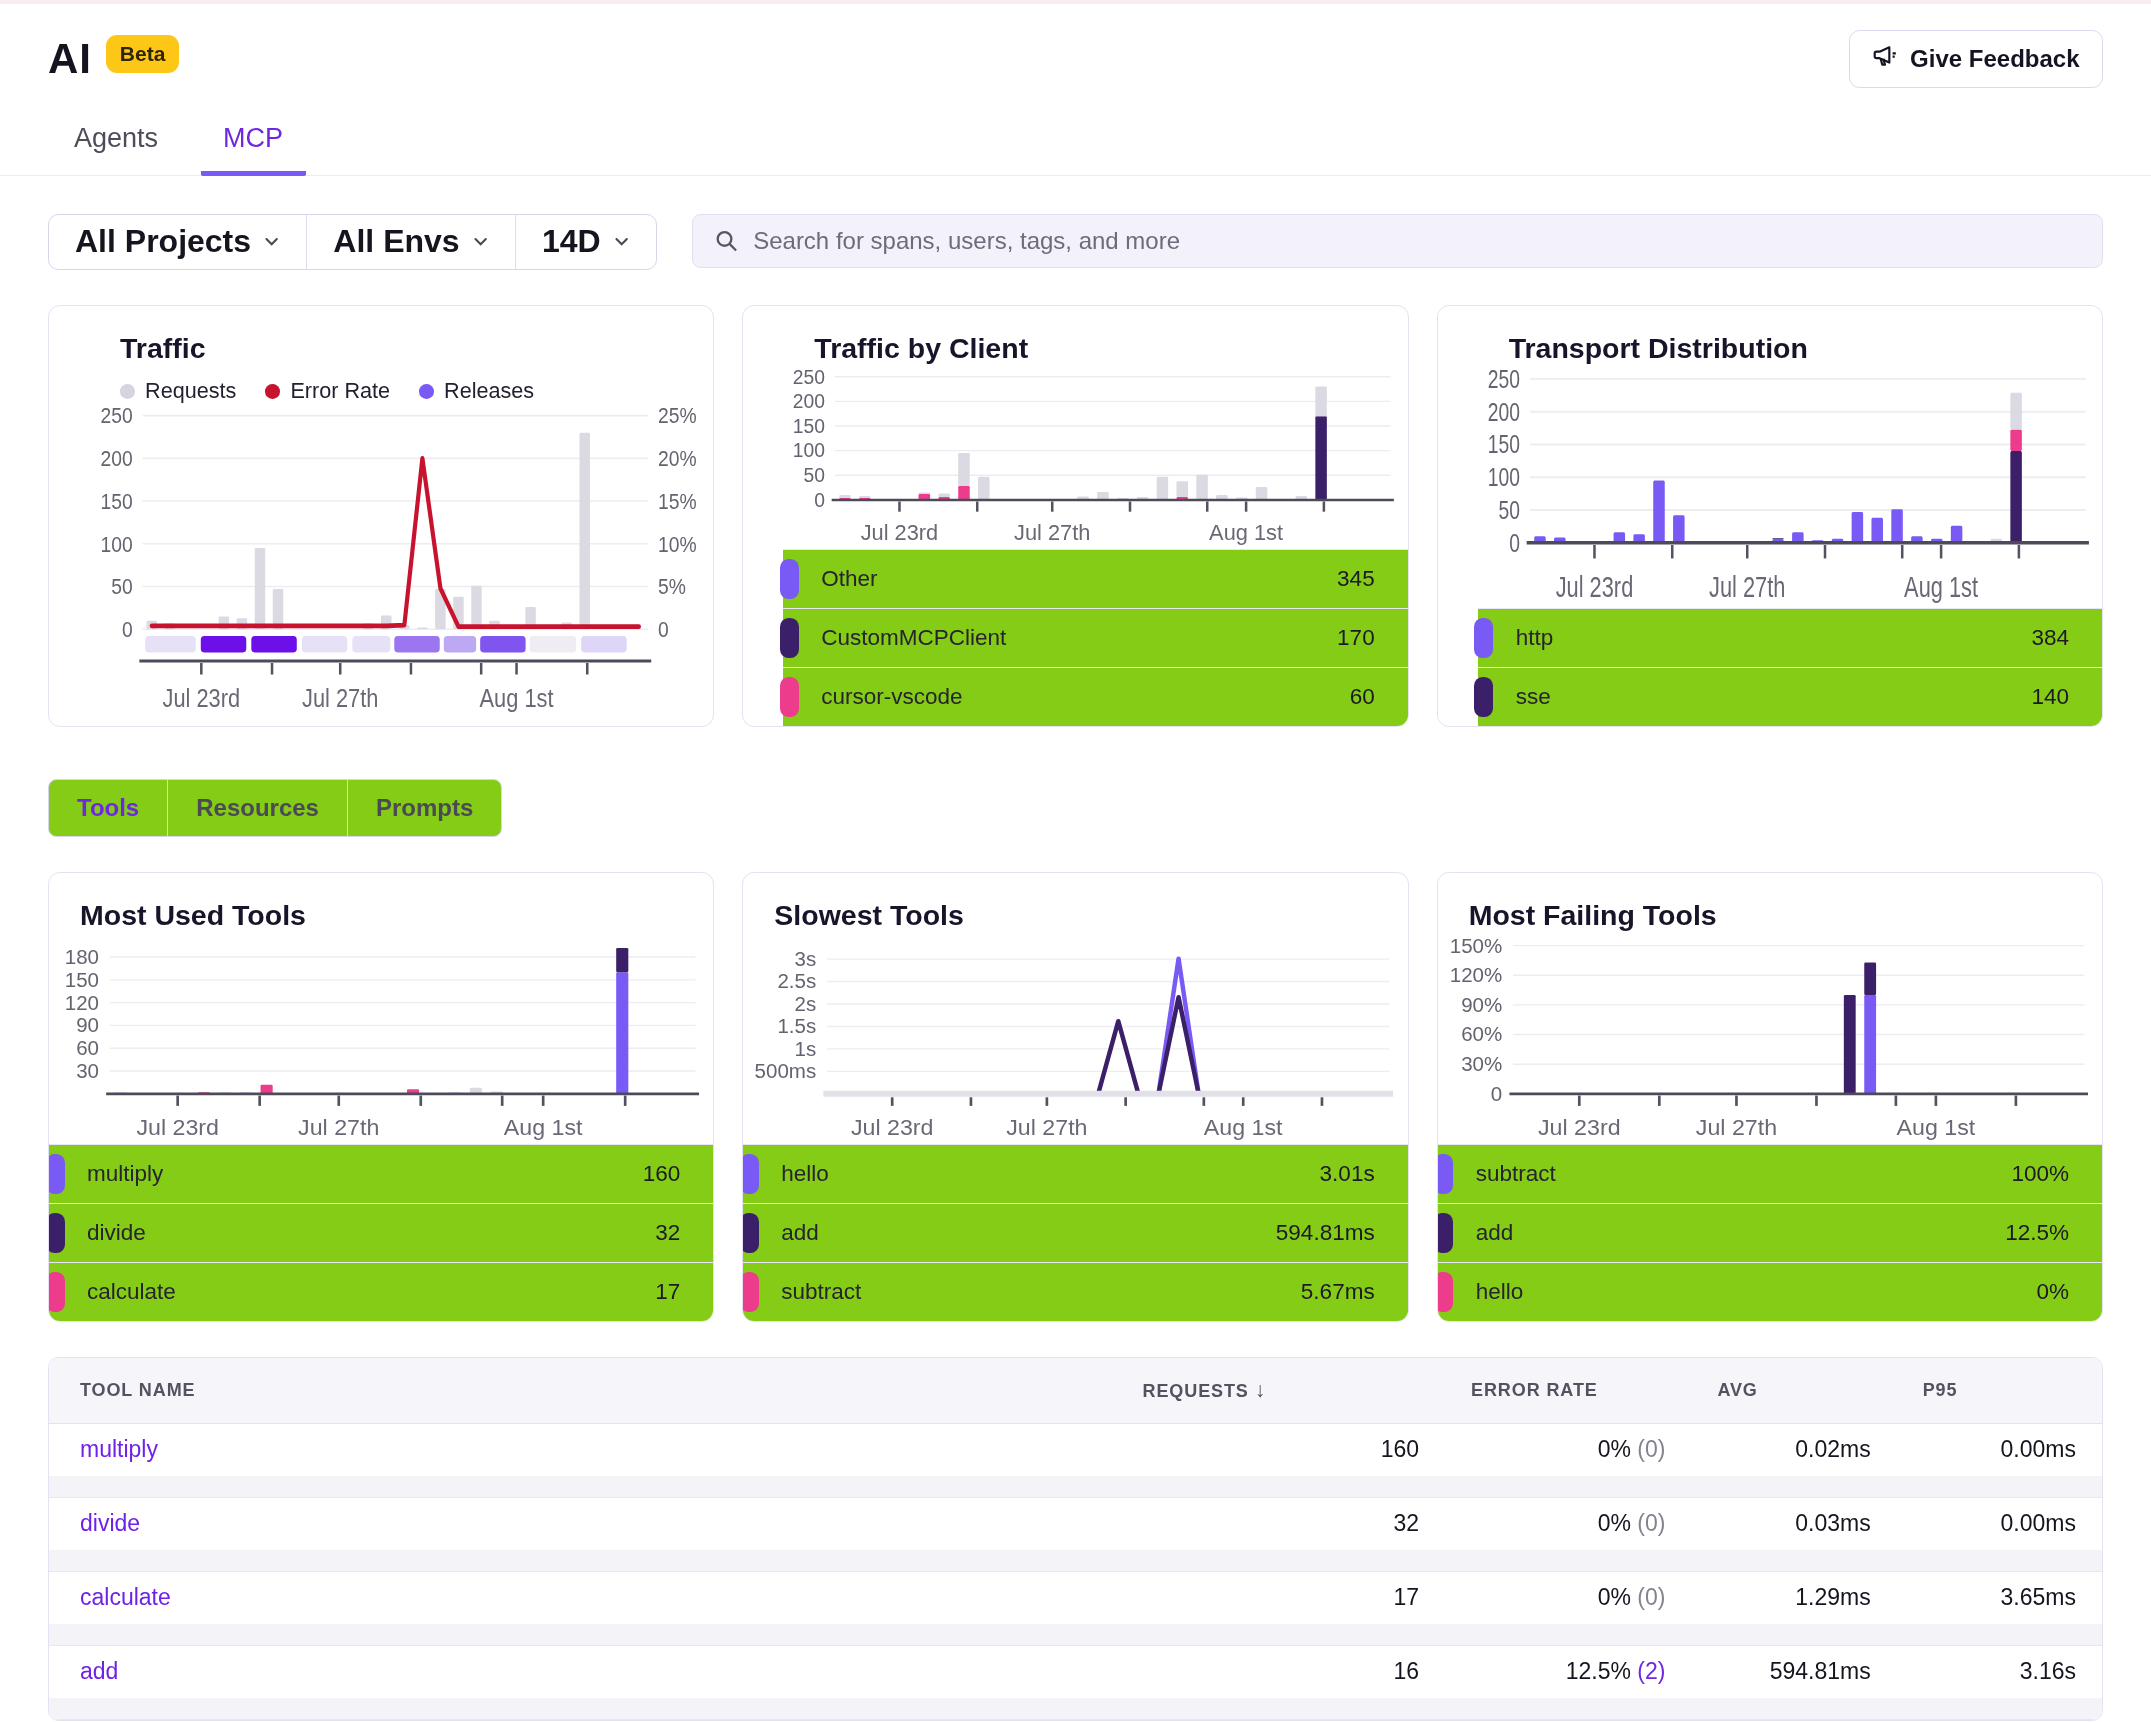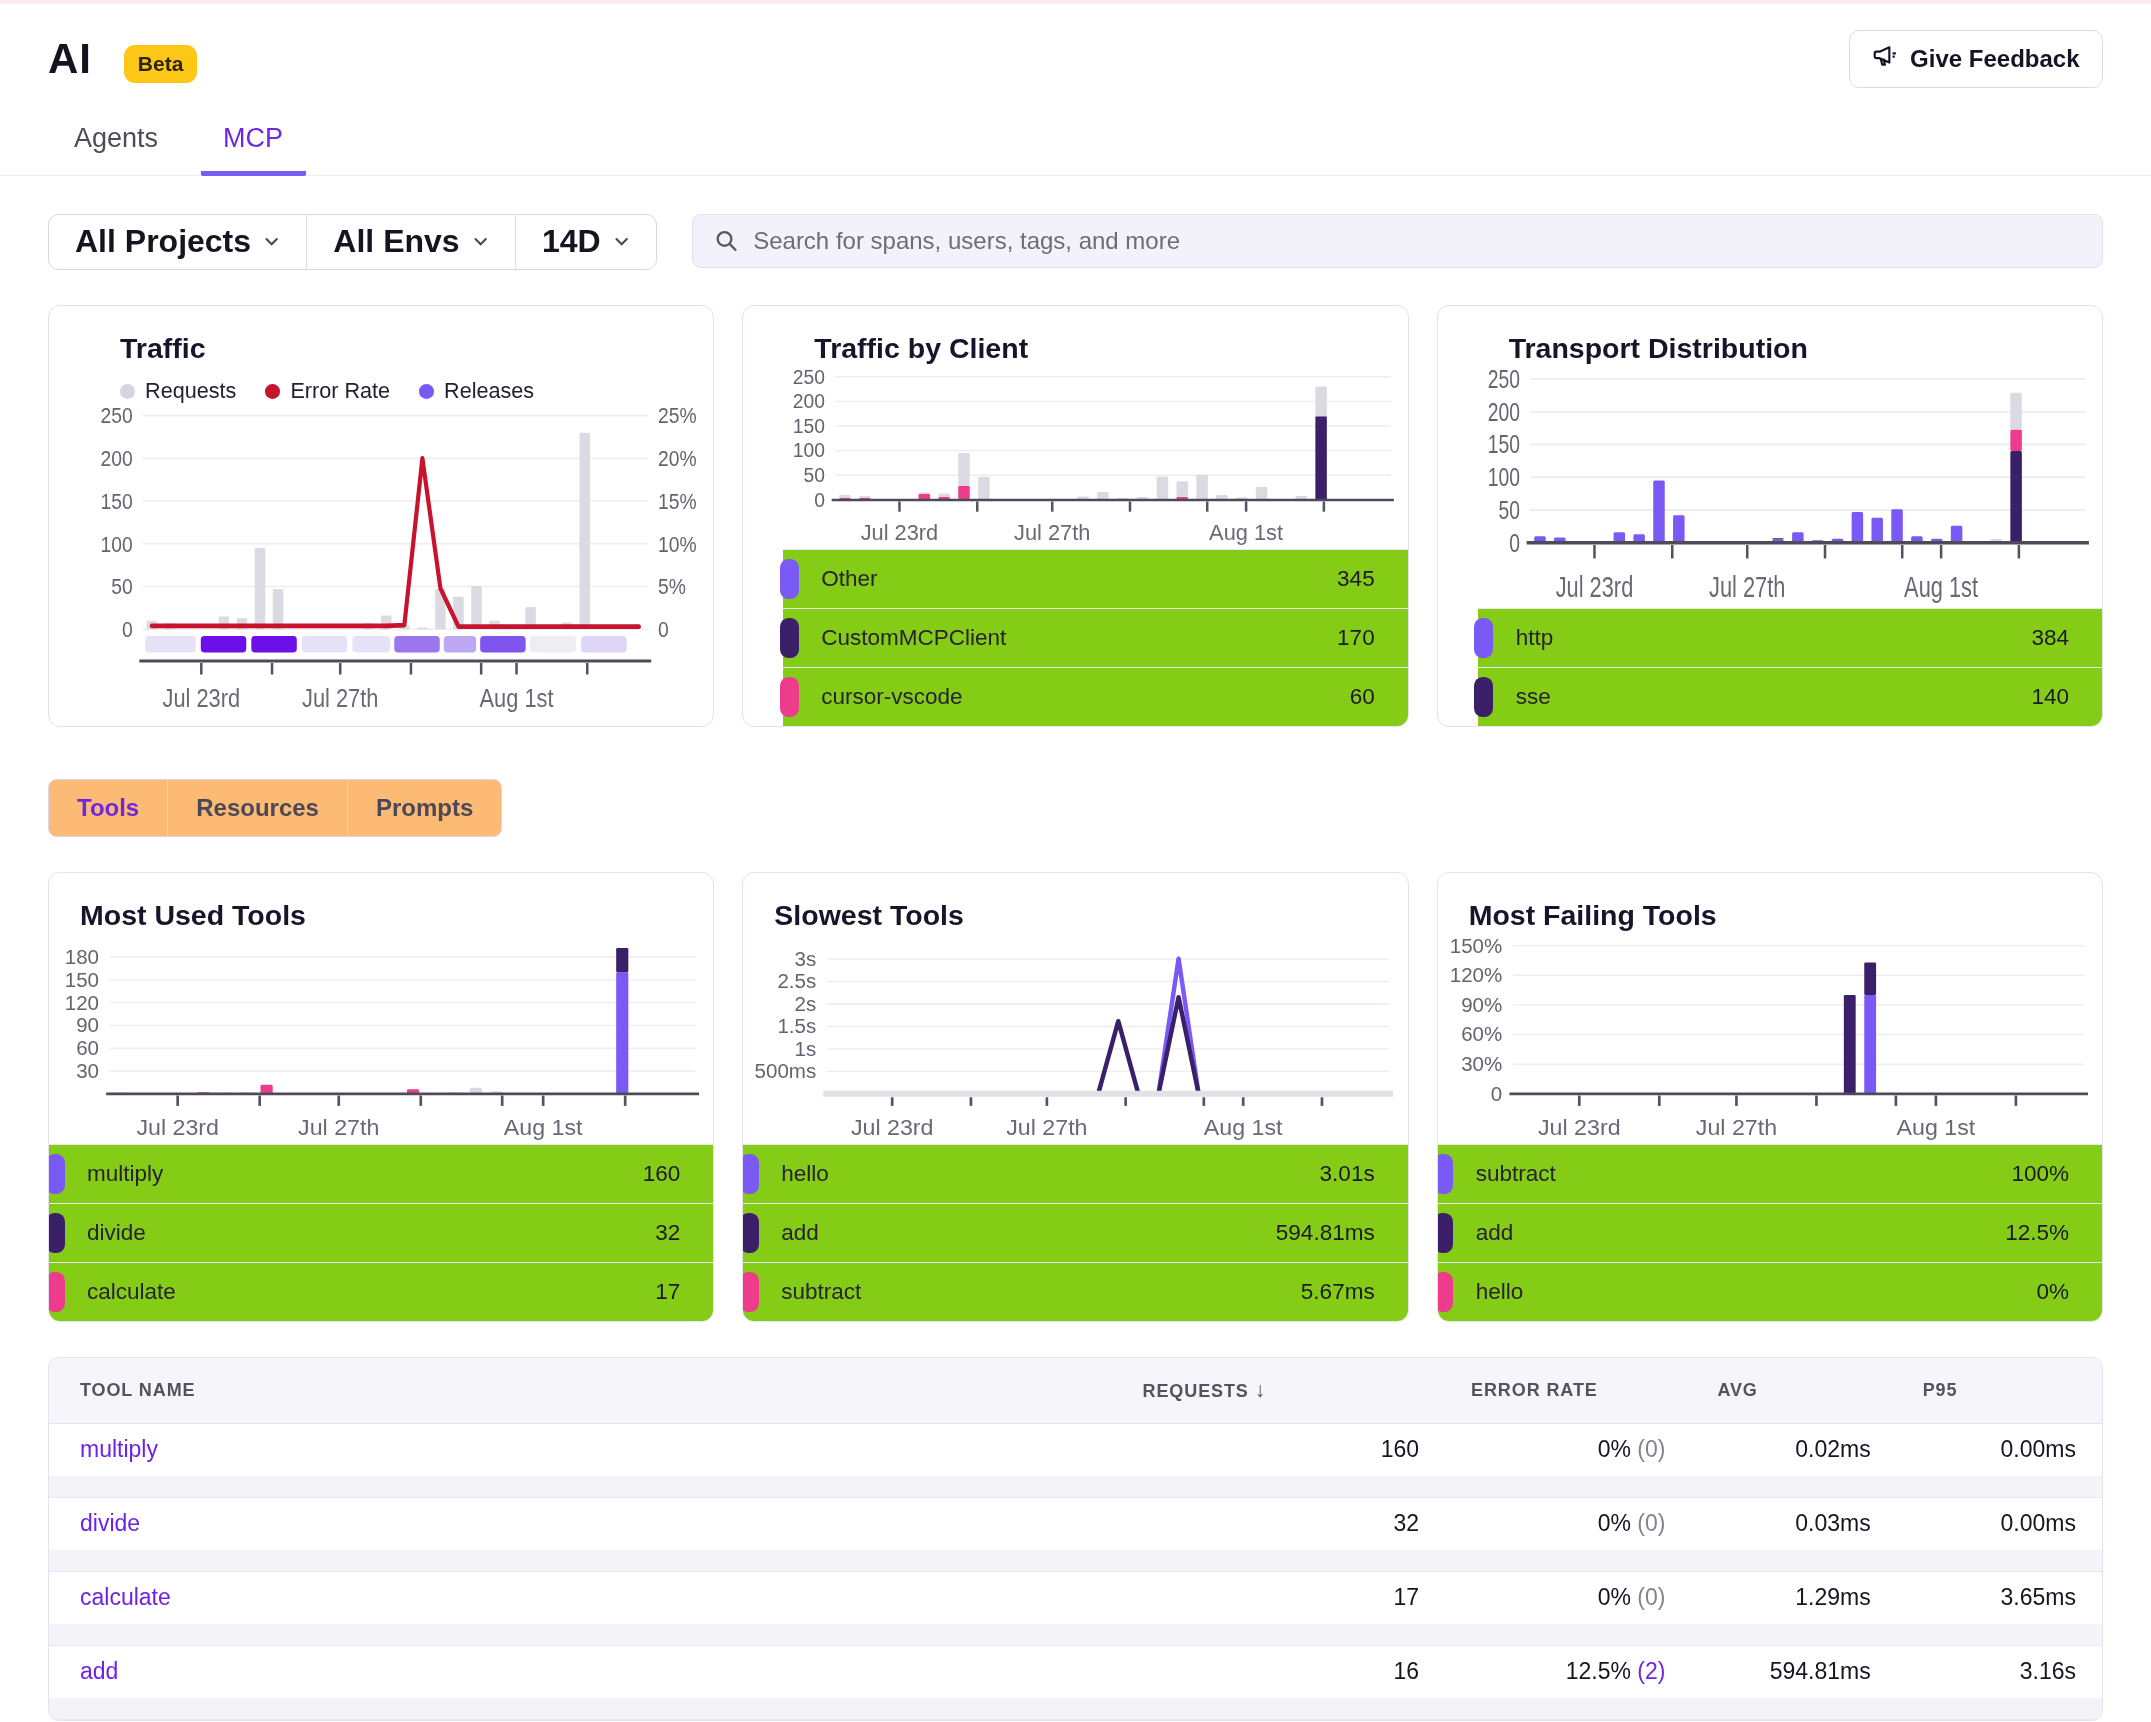--- a/index.html
+++ b/index.html
@@ -3,21 +3,21 @@
 <meta charset="utf-8">
 <style>
   * { margin:0; padding:0; box-sizing:border-box; }
   html,body { width:2151px; height:1722px; overflow:hidden; background:#ffffff;
     font-family:"Liberation Sans", sans-serif; color:#1a1626; }
   .topstrip { height:4.3px; background:#f8ecf0; width:100%; }
 
   
   .header { padding:26px 48px 0 48px; }
   .logo-row { display:flex; align-items:center; justify-content:space-between; }
-  .logo-left { display:flex; align-items:flex-end; gap:32px; }
+  .logo-left { display:flex; align-items:flex-start; gap:14px; }
   .logo { font-size:42px; font-weight:900; letter-spacing:0.9px; color:#16121f; }
   .beta { background:#fdc717; color:#2e2502; font-size:21px; font-weight:700;
     padding:7px 14px; border-radius:11px; }
   .feedback { display:flex; align-items:center; gap:12px; background:#fff;
     border:1.7px solid #dcd7ee; border-radius:10.4px; padding:12px 22.5px;
     font-size:24px; font-weight:700; color:#181322; cursor:pointer; }
   .tabs { display:flex; gap:20px; margin-top:26px; padding-left:3.5px; }
   .tab { font-size:27px; padding:8.6px 22.5px 17.3px 22.5px; color:#4f4c5a; cursor:pointer; }
   .tab.active { color:#6d28e0; font-weight:500; border-bottom:5.2px solid #7a5af5; border-radius:1.7px; }
   .header-border { border-bottom:1.7px solid #eceaf5; margin-top:-1.7px; }
@@ -49,21 +49,21 @@
   .llist { margin-top:auto; }
   .lrow { position:relative; display:flex; align-items:center; height:59px;
     border-top:1.7px solid #e9e5f5; padding:0 33px 0 38px; cursor:pointer; background:#84cc16; }
   .sw { position:absolute; left:-3.5px; top:9.5px; width:19px; height:40px; border-radius:8.6px; }
   .sw.purple { background:#7a5af5; } .sw.dark { background:#3b2069; } .sw.pink { background:#ee3c8c; }
   .lname { font-size:22.5px; color:#27232f; }
   .lval { margin-left:auto; font-size:22.5px; color:#1d1927; }
 
   
   .etabs { display:inline-flex; border:1.7px solid #d9d4ec; border-radius:8.6px; overflow:hidden;
-    margin:52px 0 0 48px; background:#fdba74;justify-content:space-between; }
+    margin:52px 0 0 48px; background:#84cc16;justify-content:space-between; }
   .etab { padding:14px 28px; font-size:24px; font-weight:700; color:#4b4956;
     border-right:1.7px solid #dcd7ee; cursor:pointer; }
   .etab:last-child { border-right:none; }
   .etab.active { color:#6d28e0; }
 
   
   .tablewrap { margin:35px 48px 0 48px; border:1.7px solid #e5e1f2; border-radius:10.4px; overflow:hidden; }
   table { width:100%; border-collapse:collapse; table-layout:fixed; }
   thead th { background:#f6f5fa; height:66px; font-size:18px; font-weight:700; color:#55525f;
     letter-spacing:0.9px; text-align:left; padding:0 26px; border-bottom:1.7px solid #e5e1f2; }

